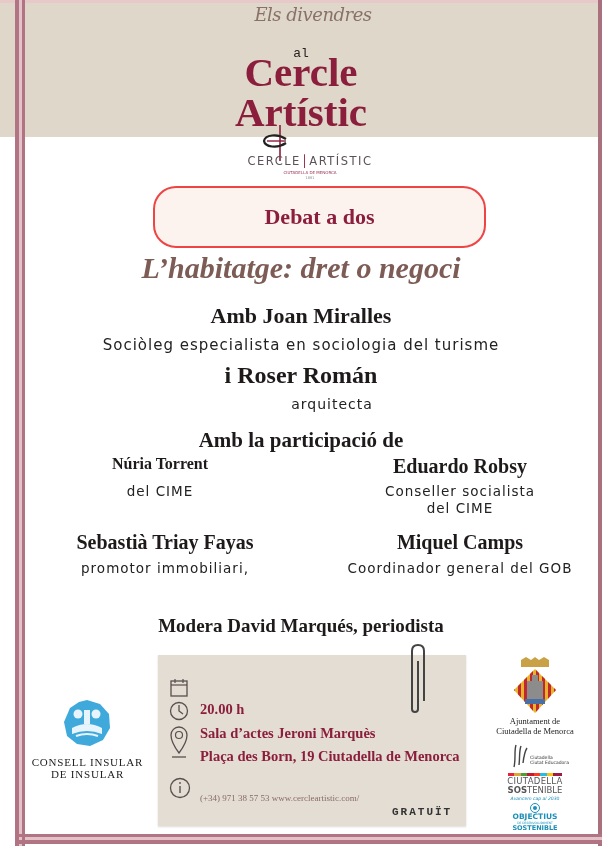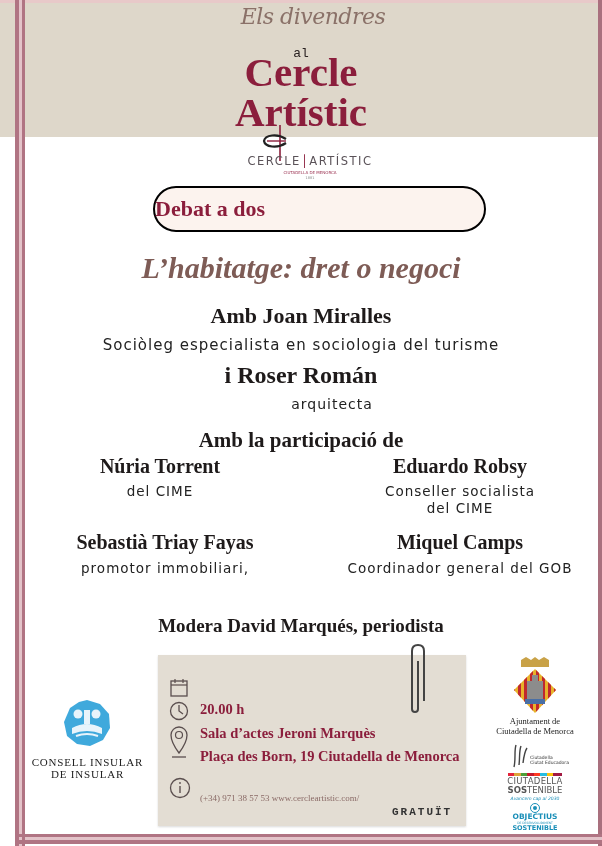--- a/index.html
+++ b/index.html
@@ -12,36 +12,36 @@
   
   .frame-l1 { position: absolute; left: 15px; top: 0; width: 4px; height: 846px; background: #b07483; }
   .frame-l2 { position: absolute; left: 22px; top: 0; width: 3px; height: 846px; background: #b07483; }
   .frame-lgap { position: absolute; left: 19px; top: 0; width: 3px; height: 846px; background: #e3c3c9; }
   .frame-r { position: absolute; left: 598px; top: 0; width: 4px; height: 846px; background: #a9707e; }
   .frame-b1 { position: absolute; left: 15px; top: 834px; width: 587px; height: 3px; background: #b07483; }
   .frame-b2 { position: absolute; left: 15px; top: 840px; width: 587px; height: 4px; background: #b07483; }
   .frame-bgap { position: absolute; left: 25px; top: 837px; width: 577px; height: 3px; background: #e3c3c9; }
 
   .script { position: absolute; left: 0; width: 602px; top: 4px; text-align: center;
-            font-family: "DejaVu Serif", serif; font-style: italic; font-size: 22px; color: #8a7168; letter-spacing: -0.5px; padding-left: 24px; }
+            font-family: "DejaVu Serif", serif; font-style: italic; font-size: 18px; color: #8a7168; letter-spacing: -0.5px; padding-left: 24px; }
   .al { position: absolute; left: 0; width: 602px; top: 46px; text-align: center;
         font-family: "Liberation Mono", monospace; font-size: 13px; color: #2a2222; }
   .cercle-title { position: absolute; left: 0; width: 602px; top: 52px; text-align: center;
         font-family: "Liberation Serif", serif; font-weight: bold; font-size: 41px; line-height: 40px; color: #8b1e3c; }
 
   .logo { position: absolute; left: 240px; top: 125px; width: 140px; height: 60px; }
   .logo-mark { position: absolute; left: 19px; top: 0; width: 30px; height: 36px; }
   .logo-text { position: absolute; left: 0; top: 29px; width: 140px; text-align: center;
                font-family: "DejaVu Sans", sans-serif; font-size: 11.5px; letter-spacing: 1.5px; color: #5a5258; }
   .logo-sub { position: absolute; left: 0; top: 45px; width: 140px; text-align: center;
               font-size: 4px; color: #9a3050; }
   .logo-year { position: absolute; left: 0; top: 51px; width: 140px; text-align: center; font-size: 3.5px; color: #888; }
 
-  .pill { position: absolute; left: 153px; top: 186px; width: 333px; height: 46px; border: 2px solid #000000;
-          border-radius: 23px; background: #fcf3ee; display: flex; align-items: center; justify-content: flex-start; }
+  .pill { position: absolute; left: 153px; top: 186px; width: 333px; height: 62px; border: 2px solid #ef4444;
+          border-radius: 23px; background: #fcf3ee; display: flex; align-items: center; justify-content: center; }
   .pill span { font-family: "Liberation Serif", serif; font-weight: bold; font-size: 22px; color: #8b1e3c; }
 
   .topic { position: absolute; left: 0; width: 602px; top: 251px; text-align: center;
            font-family: "Liberation Serif", serif; font-style: italic; font-weight: bold; font-size: 30px; color: #7e5c56; }
 
   .serif-name { position: absolute; text-align: center; font-family: "Liberation Serif", serif; font-weight: bold; color: #1e1a1a; }
   .sans-role { position: absolute; text-align: center; font-family: "DejaVu Sans", sans-serif; color: #222; letter-spacing: 1px; }
 
   .ticket { position: absolute; left: 158px; top: 655px; width: 308px; height: 171px; background: #e3ddd3;
             box-shadow: 0 1px 2px rgba(0,0,0,0.15); }
@@ -101,21 +101,21 @@
 
 <div class="topic">L’habitatge: dret o negoci</div>
 
 <div class="serif-name" style="left:0;width:602px;top:303px;font-size:22px;">Amb Joan Miralles</div>
 <div class="sans-role" style="left:0;width:602px;top:336px;font-size:15px;">Sociòleg especialista en sociologia del turisme</div>
 <div class="serif-name" style="left:0;width:602px;top:362px;font-size:24px;">i Roser Román</div>
 <div class="sans-role" style="left:0;width:602px;top:396px;font-size:14px;margin-left:31px;">arquitecta</div>
 
 <div class="serif-name" style="left:0;width:602px;top:428px;font-size:21px;">Amb la participació de</div>
 
-<div class="serif-name" style="left:55px;width:210px;top:455px;font-size:20px;">Núria Torrent</div>
+<div class="serif-name" style="left:55px;width:210px;top:455px;font-size:16px;">Núria Torrent</div>
 <div class="sans-role" style="left:40px;width:240px;top:483px;font-size:13.5px;line-height:17px;">
   <div>del CIME</div>
 </div>
 
 <div class="serif-name" style="left:355px;width:210px;top:455px;font-size:20px;">Eduardo Robsy</div>
 <div class="sans-role" style="left:340px;width:240px;top:483px;font-size:13.5px;line-height:17px;">
   <div>Conseller socialista</div>
   <div>del CIME</div>
 </div>
 

